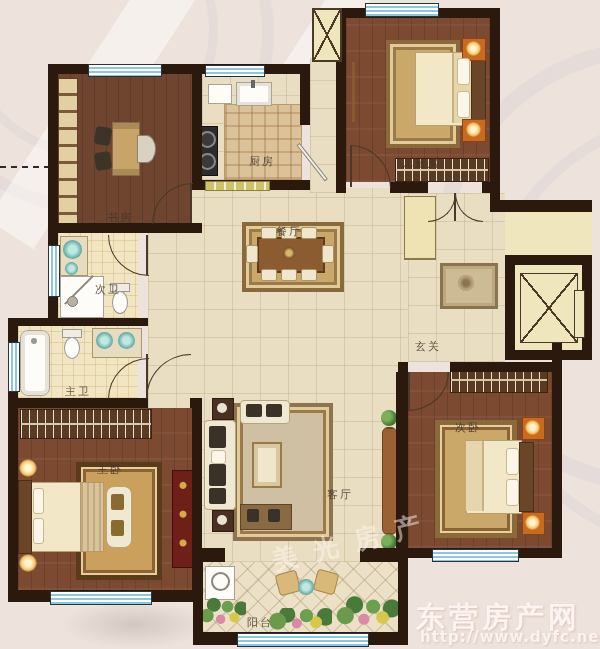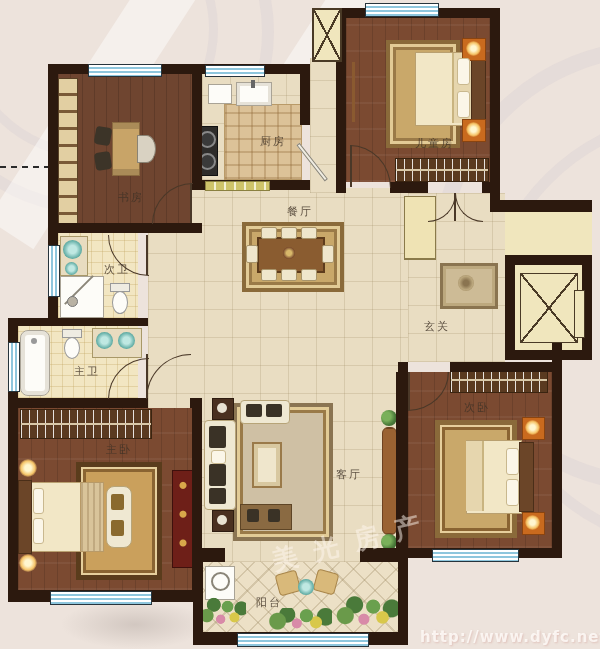--- a/index.html
+++ b/index.html
@@ -58,21 +58,21 @@
   .teal{background:radial-gradient(circle,#bfe8e2 0 30%,#5aa8a0 70%,#2e7a74 100%);border-radius:50%;z-index:13;}
   .plant{background:radial-gradient(circle at 35% 40%,#7ab05a 0 30%,#4a7a3a 60%,#2e5a24 100%);border-radius:50%;z-index:14;}
   .flowers{background:
      radial-gradient(circle at 15% 60%,#6a9a4a 0 14%,transparent 16%),
      radial-gradient(circle at 30% 30%,#4a7a3a 0 16%,transparent 18%),
      radial-gradient(circle at 45% 70%,#d88aa8 0 12%,transparent 14%),
      radial-gradient(circle at 60% 35%,#6aa04e 0 15%,transparent 17%),
      radial-gradient(circle at 75% 65%,#d8c84a 0 11%,transparent 13%),
      radial-gradient(circle at 90% 40%,#4a7a3a 0 14%,transparent 16%);z-index:14;}
   
-  .roomlabel{color:#3f3226;font-size:11px;letter-spacing:2px;text-align:right;opacity:.82;z-index:50;white-space:nowrap;}
+  .roomlabel{color:#3f3226;font-size:11px;letter-spacing:2px;text-align:center;opacity:.82;z-index:50;white-space:nowrap;margin-top:20px;}
   .wm-diag{color:rgba(255,248,240,.5);font-size:26px;letter-spacing:16px;transform:rotate(-14deg);z-index:60;white-space:nowrap;font-weight:bold;}
   .wm-site{color:rgba(255,252,250,.85);text-shadow:1px 1px 2px rgba(210,158,148,.5);font-size:29px;font-weight:bold;letter-spacing:4px;z-index:60;white-space:nowrap;}
   .wm-url{color:rgba(255,252,250,.8);text-shadow:1px 1px 2px rgba(210,158,148,.45);font-size:15px;font-weight:bold;letter-spacing:1px;z-index:60;white-space:nowrap;}
 </style>
 </head>
 <body>
 
 <div id="plan">
 
   <div class="abs bgcircle" style="left:-90px;top:-150px;width:340px;height:340px;"></div>
@@ -291,15 +291,16 @@
   <div class="abs roomlabel" style="left:265px;top:204px;width:48px;">餐厅</div>
   <div class="abs roomlabel" style="left:86px;top:262px;width:44px;">次卫</div>
   <div class="abs roomlabel" style="left:56px;top:364px;width:44px;">主卫</div>
   <div class="abs roomlabel" style="left:88px;top:442px;width:44px;">主卧</div>
   <div class="abs roomlabel" style="left:318px;top:467px;width:44px;">客厅</div>
   <div class="abs roomlabel" style="left:446px;top:400px;width:44px;">次卧</div>
   <div class="abs roomlabel" style="left:238px;top:595px;width:44px;">阳台</div>
   <div class="abs roomlabel" style="left:406px;top:319px;width:44px;">玄关</div>
 
   <div class="abs wm-diag" style="left:268px;top:508px;width:300px;">美光房产</div>
+  <div class="abs wm-site" style="left:416px;top:598px;">东营房产网</div>
   <div class="abs wm-url" style="left:420px;top:628px;">http://www.dyfc.net</div>
 
 </div>
 
 </body></html>

